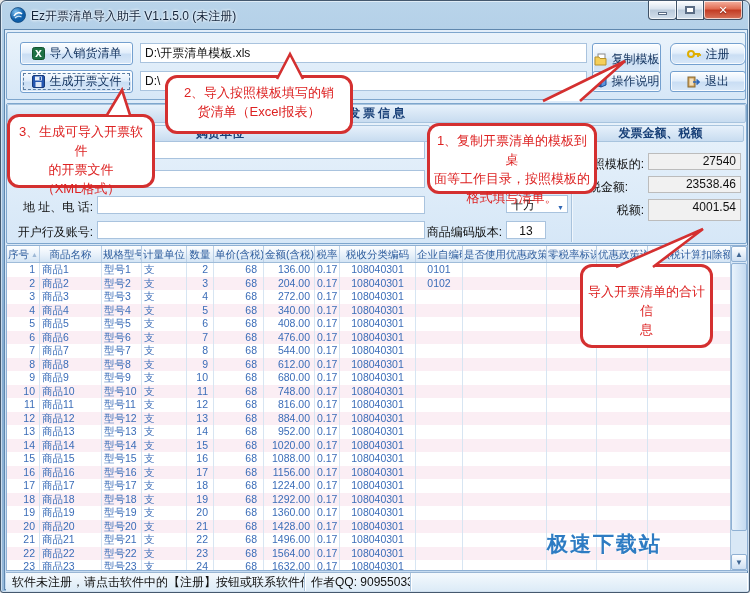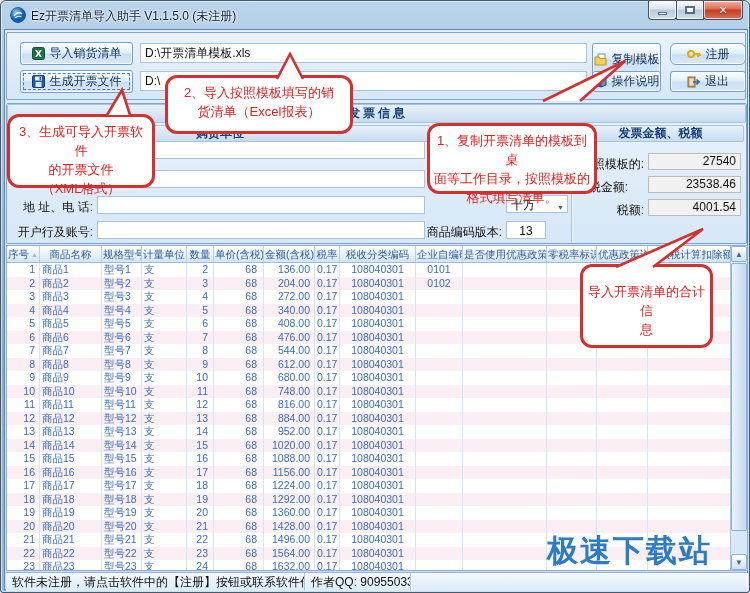--- a/index.html
+++ b/index.html
@@ -57,21 +57,21 @@
   #sb-thumb{position:absolute;left:0;top:17px;width:16px;height:268px;background:linear-gradient(90deg,#e9f3fc,#c4daf0);border:1px solid #8fb0d3;border-radius:2px;}
   
   .callout{position:absolute;background:#fff;border:3px solid #d43030;border-radius:12px;color:#dd2222;
            font-size:13px;line-height:1.45;text-align:center;padding:6px 4px;z-index:50;}
   .ctail{position:absolute;z-index:51;}
   
   #statusbar{position:absolute;left:1px;top:542px;width:741px;height:19px;display:flex;
              background:linear-gradient(#f4f9fd,#dcebf7);border-top:1px solid #9ab6d4;font-size:12px;color:#111;}
   .ssec{border-right:1px solid #aac4dd;box-shadow:1px 0 0 #fff;padding:2px 6px;white-space:nowrap;overflow:hidden;line-height:14px;}
   
-  #watermark{position:absolute;left:542px;top:500px;font-size:31px;font-weight:bold;color:#2e7cc3;letter-spacing:2px;z-index:40;
+  #watermark{position:absolute;left:542px;top:500px;font-size:21px;font-weight:bold;color:#2e7cc3;letter-spacing:2px;z-index:40;
              text-shadow:1px 1px 0 rgba(255,255,255,.6);white-space:nowrap;text-align:center;}
   .icon{display:inline-block;flex:none;}
 </style>
 </head>
 <body>
 
 <div id="win">
 
   <div id="titlebar">
     <svg id="appicon" viewBox="0 0 16 16">
@@ -175,21 +175,21 @@
       <span style="position:absolute;right:3px;top:4px;font-size:7px;color:#2f66b5;">▼</span>
     </div>
     <div class="flabel" style="left:380px;top:194px;width:117px;">商品编码版本:</div>
     <div class="tinput" style="left:501px;top:191px;width:40px;height:18px;text-align:center;">13</div>
 
     <div class="flabel" style="left:560px;top:126px;width:79px;">按照模板的:</div>
     <div class="vbox" style="left:643px;top:123px;width:93px;height:17px;">27540</div>
     <div class="flabel" style="left:544px;top:149px;width:79px;">不含税金额:</div>
     <div class="vbox" style="left:643px;top:146px;width:93px;height:17px;">23538.46</div>
     <div class="flabel" style="left:560px;top:172px;width:79px;">税额:</div>
-    <div class="vbox" style="left:643px;top:169px;width:93px;height:17px;">4001.54</div>
+    <div class="vbox" style="left:643px;top:169px;width:93px;height:22px;">4001.54</div>
 
     <div id="grid">
       <div id="thead">
           <div class="tcell c0">序号<span class="sorticon">▲</span></div>
           <div class="tcell c1">商品名称</div>
           <div class="tcell c2">规格型号</div>
           <div class="tcell c3">计量单位</div>
           <div class="tcell c4">数量</div>
           <div class="tcell c5">单价(含税)</div>
           <div class="tcell c6">金额(含税)</div>

